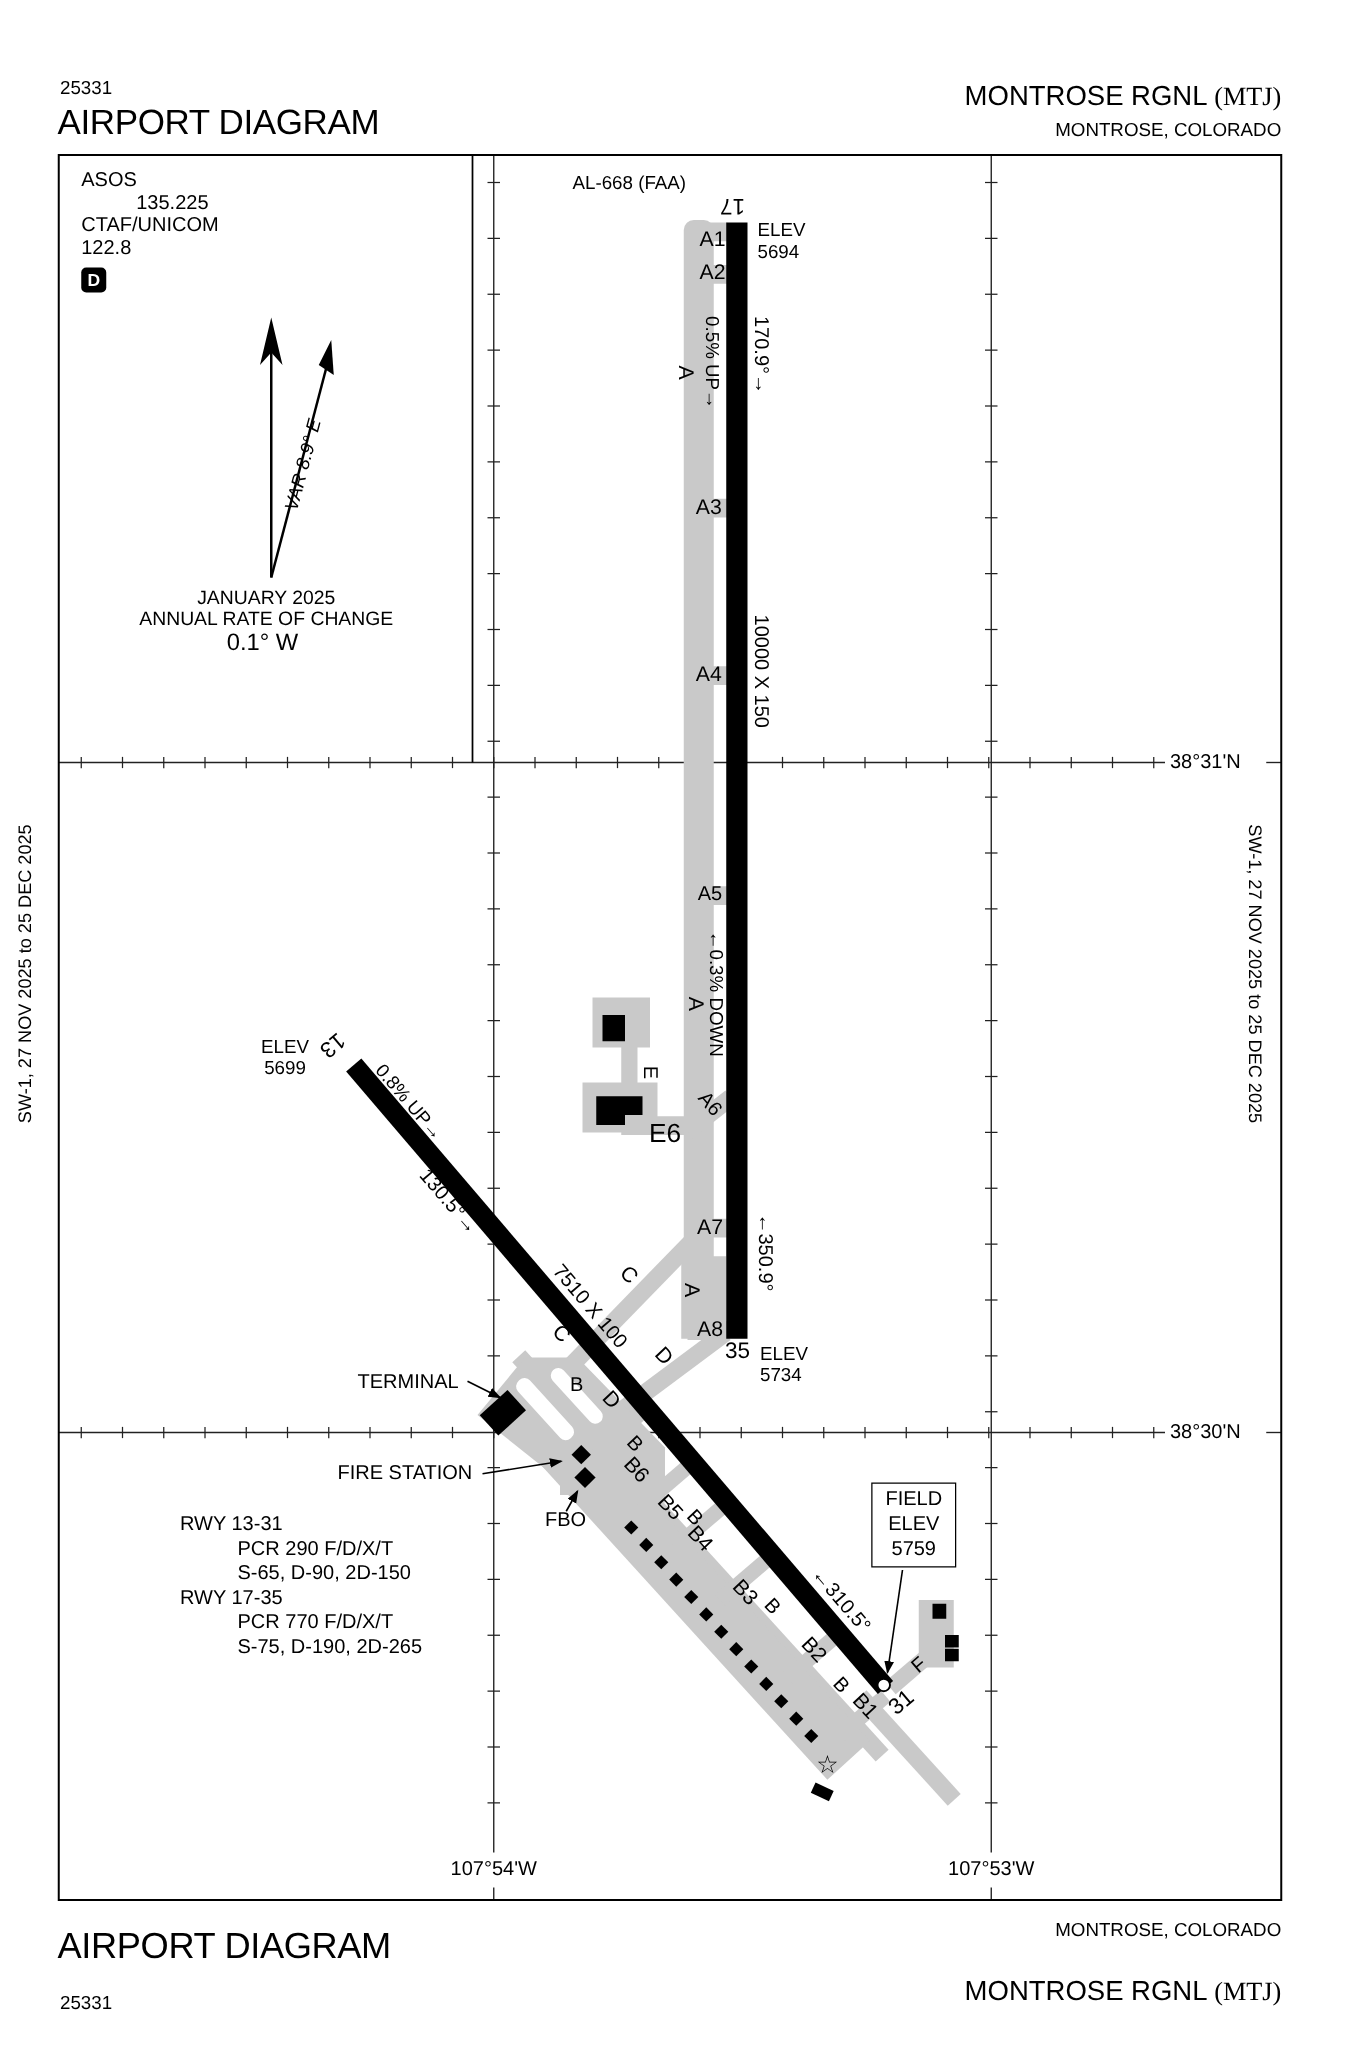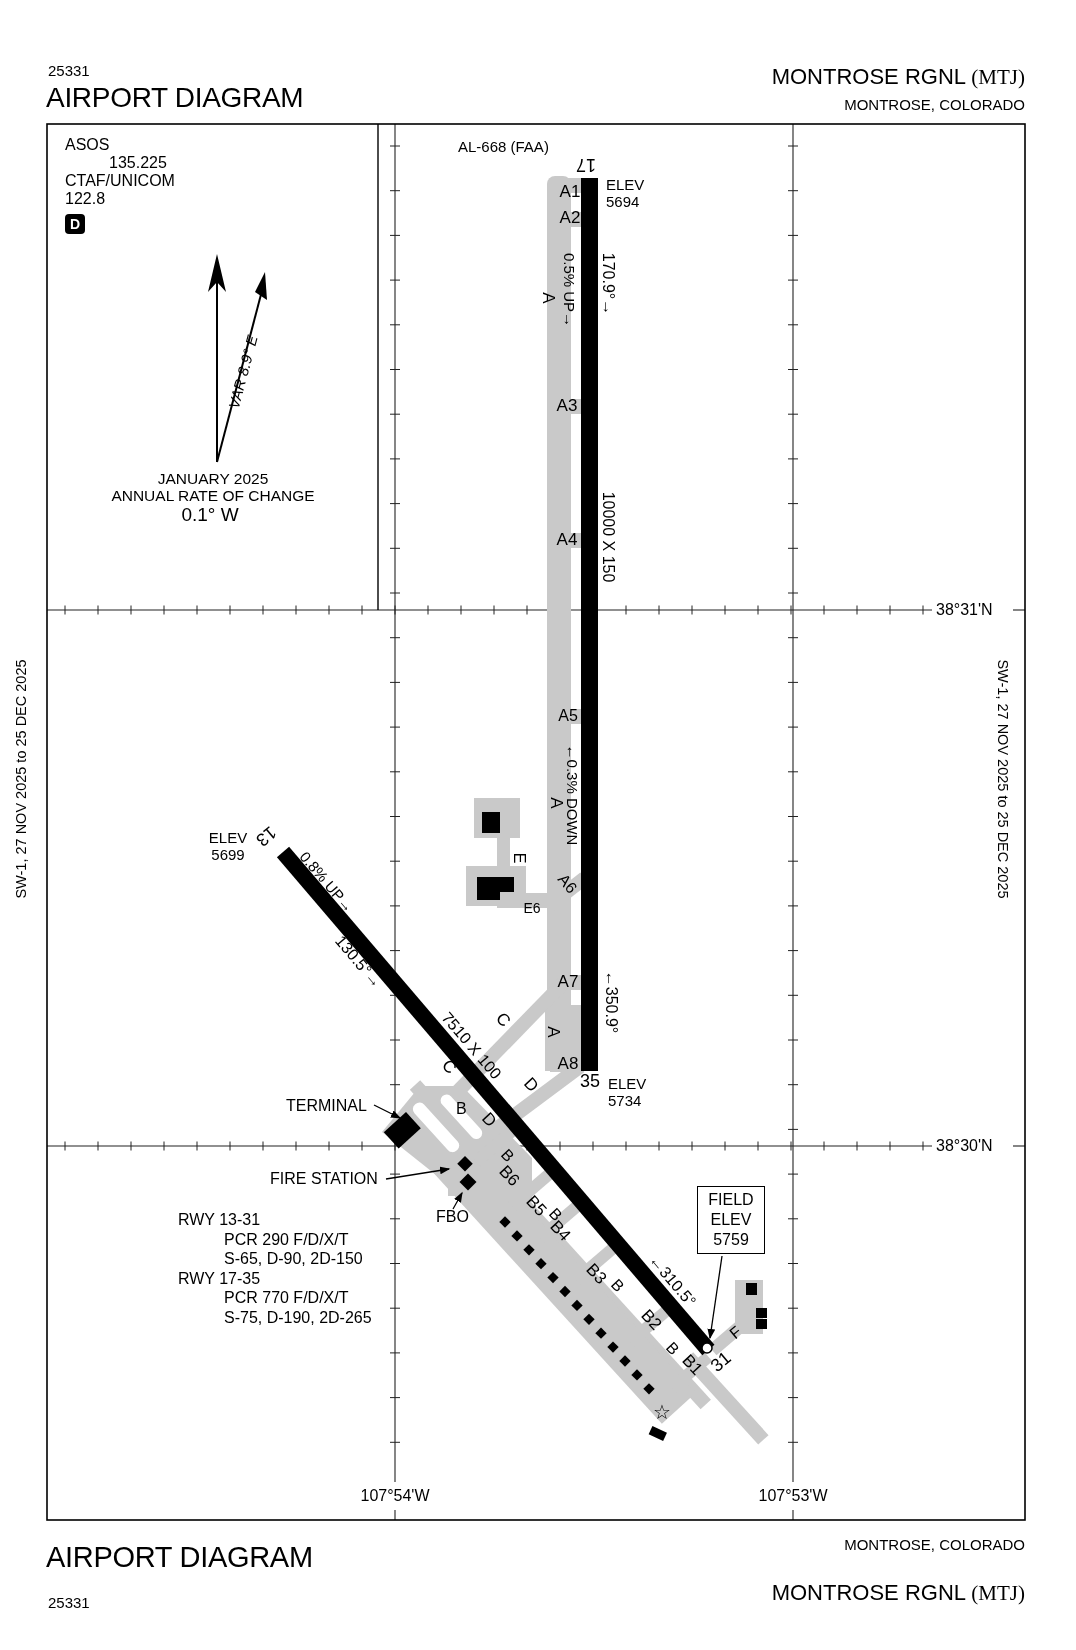--- a/index.html
+++ b/index.html
@@ -302,42 +302,42 @@
   <div class="box3" style="left:697px;top:1186px;width:54px;">
     <div>FIELD</div>
     <div>ELEV</div>
     <div>5759</div>
   </div>
 
   <div class="L" style="left:286px;top:1097px;font-size:16px;">TERMINAL</div>
   <div class="L" style="left:270px;top:1170px;font-size:16px;">FIRE STATION</div>
   <div class="L" style="left:436px;top:1208px;font-size:16px;">FBO</div>
 
-  <div class="blk" style="left:144px;top:1210px;margin-left:34px;">
+  <div class="blk" style="left:144px;top:1210px;">
     <div>RWY 13-31</div>
     <div class="ind">PCR 290 F/D/X/T</div>
     <div class="ind">S-65, D-90, 2D-150</div>
     <div>RWY 17-35</div>
     <div class="ind">PCR 770 F/D/X/T</div>
     <div class="ind">S-75, D-190, 2D-265</div>
   </div>
 
   <div class="L" style="left:548px;top:298px;font-size:17px;transform:translate(-50%,-50%) rotate(90deg);">A</div>
   <div class="L" style="left:556px;top:803px;font-size:17px;transform:translate(-50%,-50%) rotate(90deg);">A</div>
   <div class="L" style="left:553px;top:1032px;font-size:17px;transform:translate(-50%,-50%) rotate(90deg);">A</div>
   <div class="L" style="left:570px;top:192px;font-size:17px;transform:translate(-50%,-50%);">A1</div>
   <div class="L" style="left:570px;top:218px;font-size:17px;transform:translate(-50%,-50%);">A2</div>
   <div class="L" style="left:567px;top:406px;font-size:17px;transform:translate(-50%,-50%);">A3</div>
   <div class="L" style="left:567px;top:540px;font-size:17px;transform:translate(-50%,-50%);">A4</div>
   <div class="L" style="left:568px;top:716px;font-size:16px;transform:translate(-50%,-50%);">A5</div>
   <div class="L" style="left:567px;top:884px;font-size:16px;transform:translate(-50%,-50%) rotate(50deg);">A6</div>
   <div class="L" style="left:568px;top:982px;font-size:17px;transform:translate(-50%,-50%);">A7</div>
   <div class="L" style="left:568px;top:1064px;font-size:17px;transform:translate(-50%,-50%);">A8</div>
   <div class="L" style="left:519px;top:858px;font-size:16px;transform:translate(-50%,-50%) rotate(90deg);">E</div>
-  <div class="L" style="left:532px;top:908px;font-size:14px;transform:translate(-50%,-50%);">E6</div>
+  <div class="L" style="left:532px;top:908px;font-size:21px;transform:translate(-50%,-50%);">E6</div>
   <div class="L" style="left:503px;top:1020px;font-size:17px;transform:translate(-50%,-50%) rotate(47deg);">C</div>
   <div class="L" style="left:449px;top:1067px;font-size:17px;transform:translate(-50%,-50%) rotate(47deg);">C</div>
   <div class="L" style="left:531px;top:1085px;font-size:17px;transform:translate(-50%,-50%) rotate(47deg);">D</div>
   <div class="L" style="left:489px;top:1120px;font-size:17px;transform:translate(-50%,-50%) rotate(47deg);">D</div>
   <div class="L" style="left:456px;top:1100px;font-size:16px;transform:transl ate(-50%,-50%) rotate(47deg);">B</div>
   <div class="L" style="left:507px;top:1156px;font-size:16px;transform:translate(-50%,-50%) rotate(47deg);">B</div>
   <div class="L" style="left:509px;top:1176px;font-size:17px;transform:translate(-50%,-50%) rotate(47deg);">B6</div>
   <div class="L" style="left:536px;top:1206px;font-size:17px;transform:translate(-50%,-50%) rotate(47deg);">B5</div>
   <div class="L" style="left:555px;top:1215px;font-size:16px;transform:translate(-50%,-50%) rotate(47deg);">B</div>
   <div class="L" style="left:560px;top:1231px;font-size:17px;transform:translate(-50%,-50%) rotate(47deg);">B4</div>

